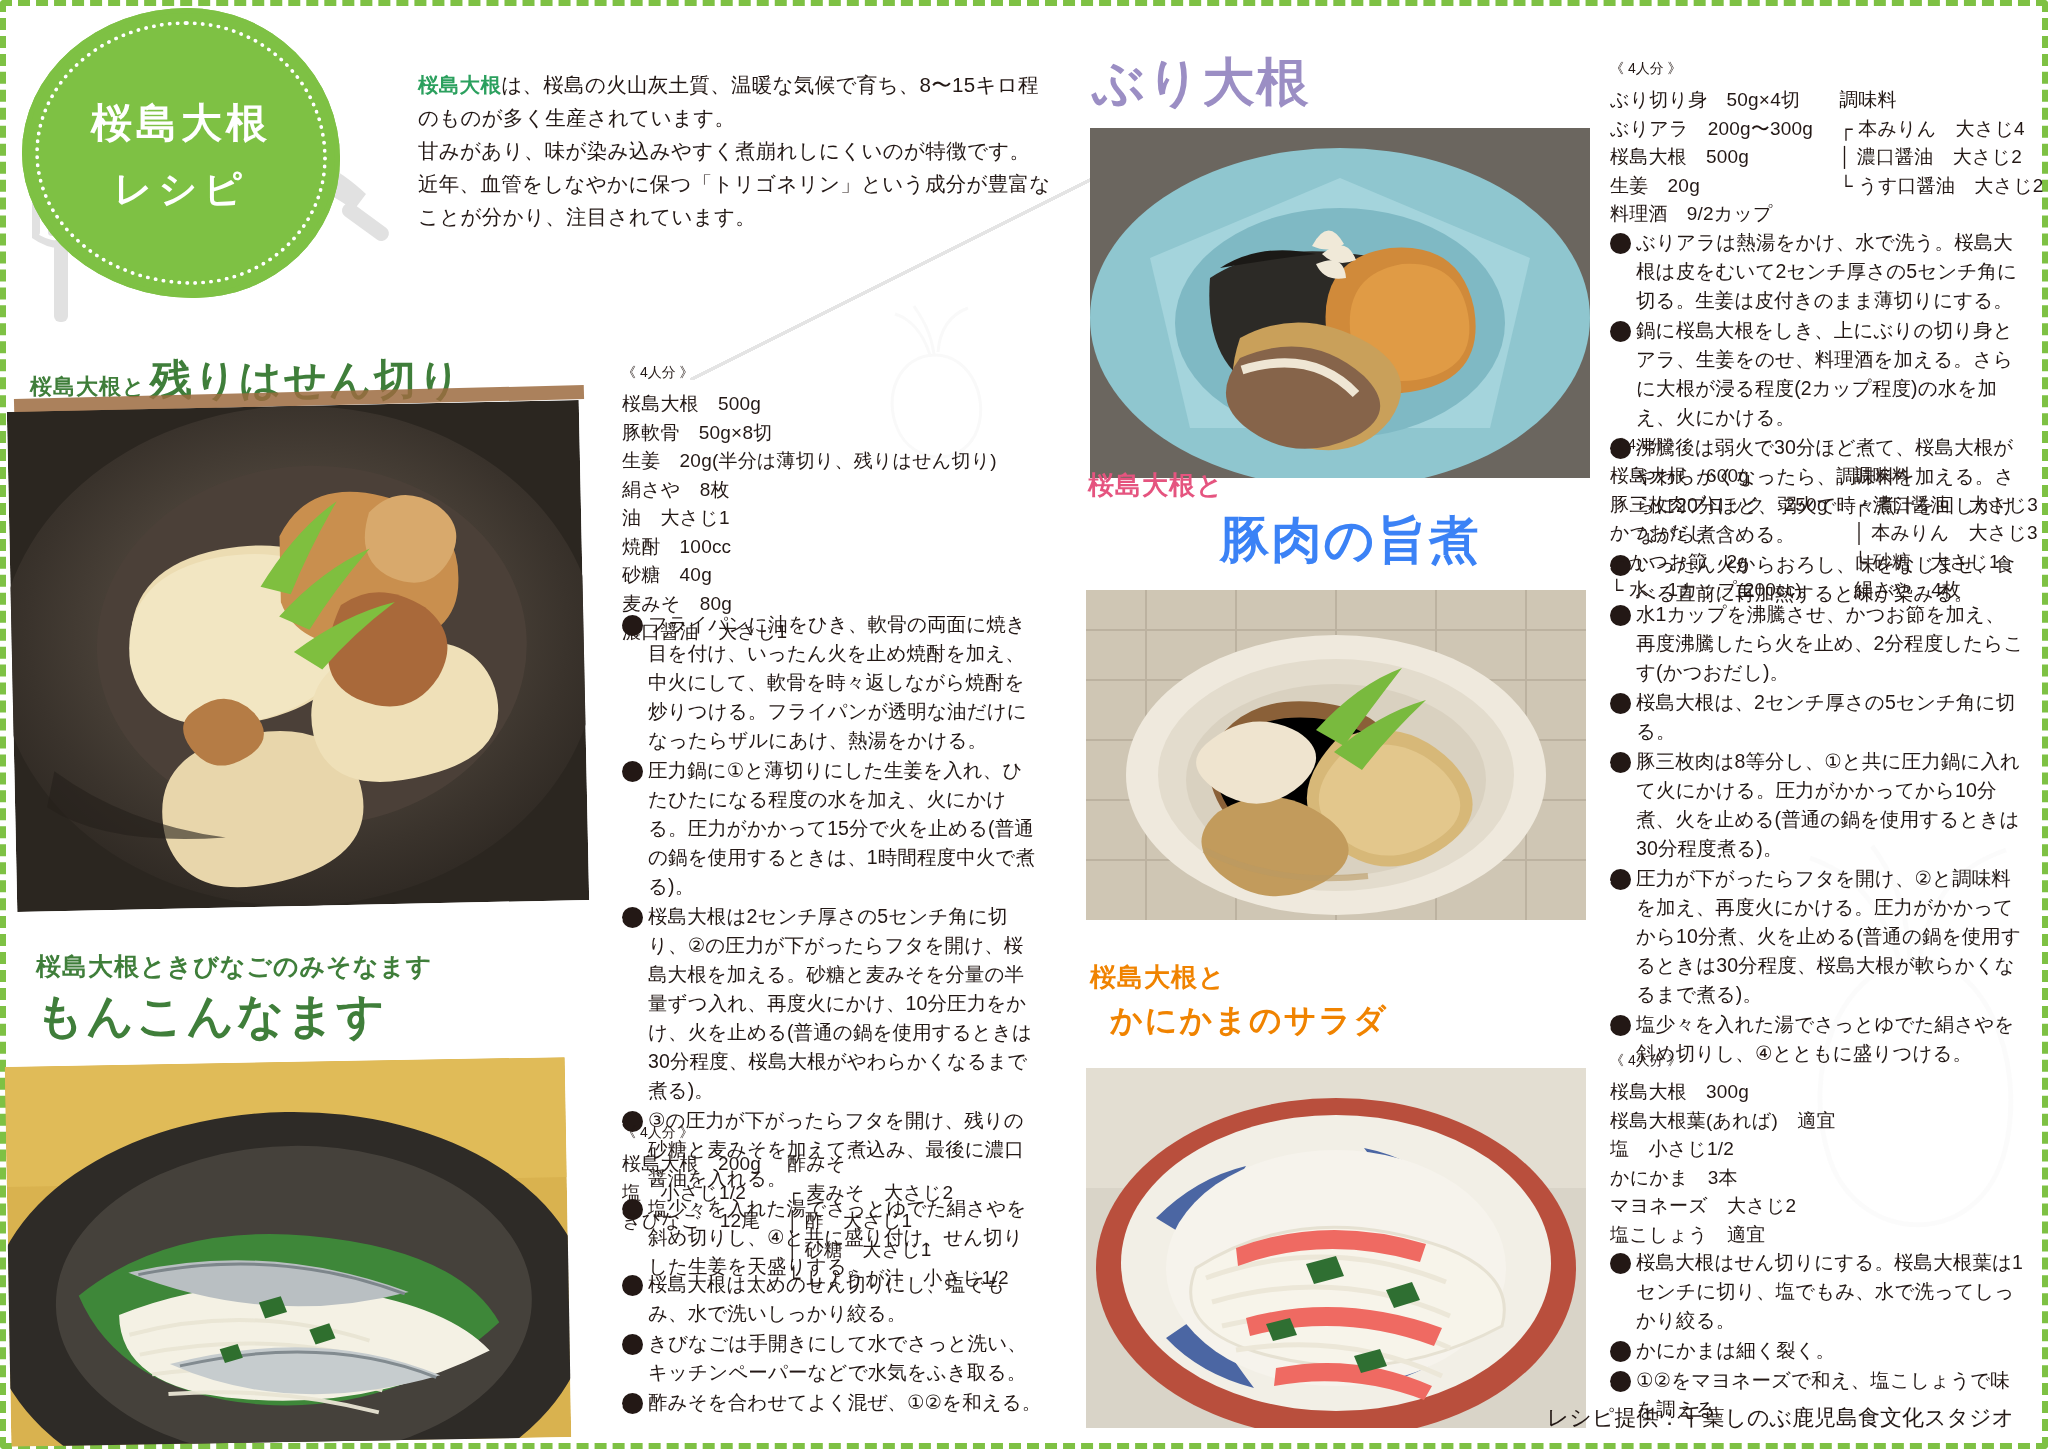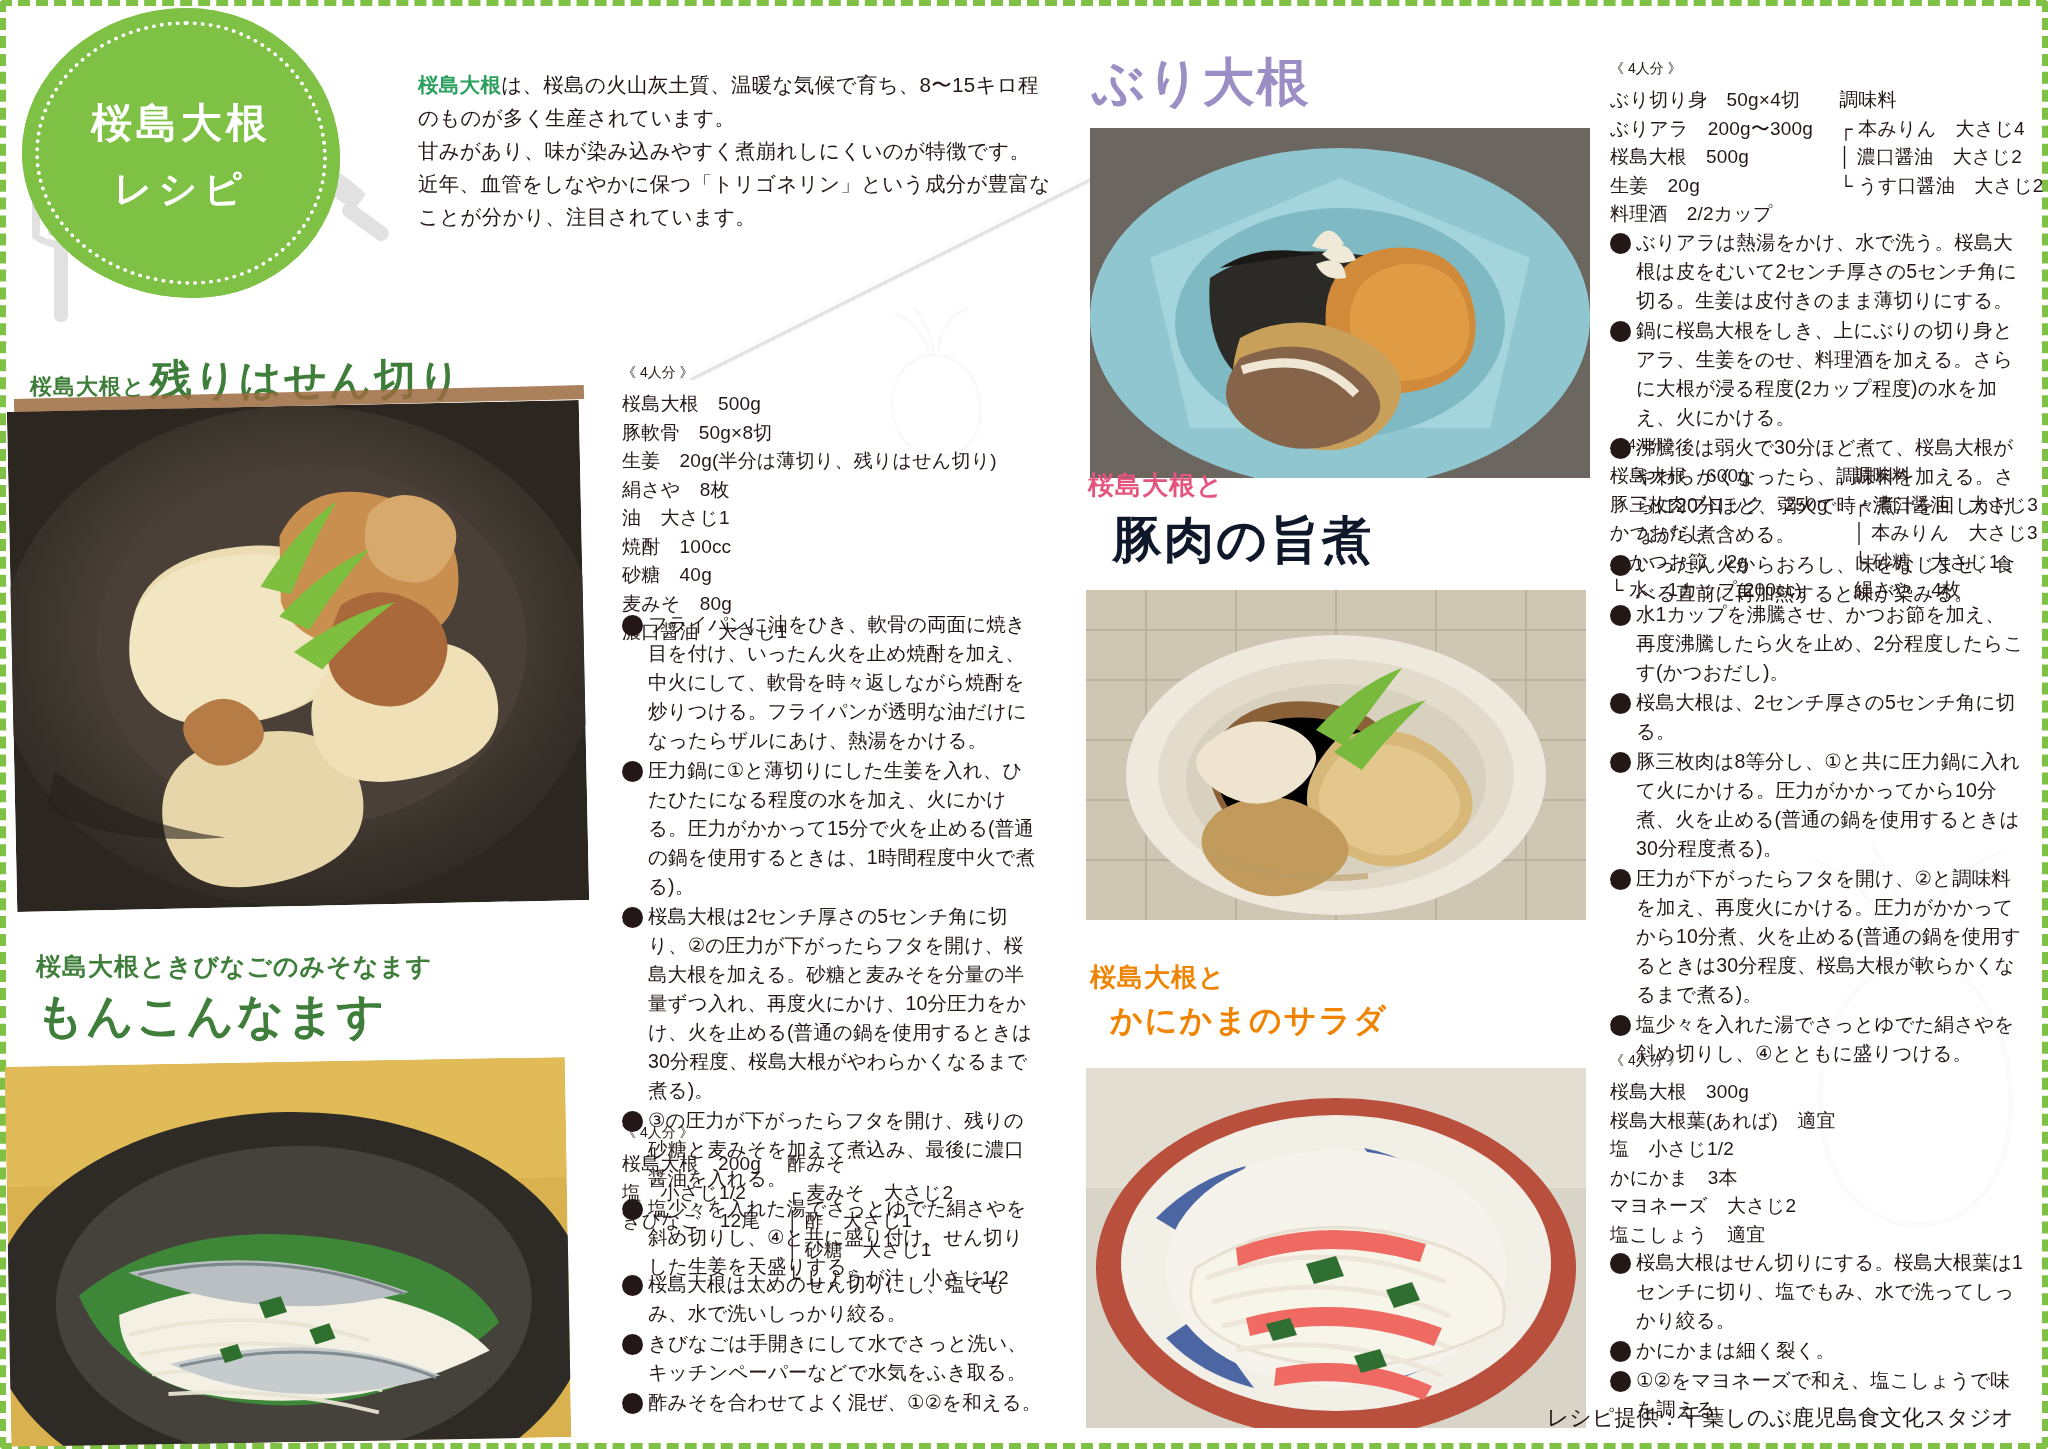--- a/index.html
+++ b/index.html
@@ -74,21 +74,21 @@
     border-radius:50%;background:#231815;color:#fff;font-size:13px;
     text-align:center;margin-right:5px;vertical-align:1px;
   }
   .twocol{display:flex;gap:26px;}
 
   
   .photo{position:absolute;overflow:hidden;}
 
   
   .t-green{color:#3f7e3a;}
-  .t-pink{color:#0f172a;}
+  .t-pink{color:#3b82f6;text-align:center;}
   .t-purple{color:#9b8ec4;}
   .t-orange{color:#f08300;}
   .title-big{font-weight:700;letter-spacing:2px;}
 
   .credit{
     position:absolute;right:34px;bottom:16px;font-size:22px;color:#231815;
   }
 
   
   .torn{position:absolute;background:#9c6b3f;opacity:.85;}
@@ -276,21 +276,21 @@
   </svg>
 </div>
 
 <div style="position:absolute;left:1610px;top:54px;width:414px">
   <div class="serves">《 4人分 》</div>
   <div class="twocol">
     <div class="ing-block">ぶり切り身　50g×4切
 ぶりアラ　200g〜300g
 桜島大根　500g
 生姜　20g
-料理酒　2/2カップ</div>
+料理酒　9/2カップ</div>
     <div class="ing-block">調味料
 ┌ 本みりん　大さじ4
 │ 濃口醤油　大さじ2
 └ うす口醤油　大さじ2</div>
   </div>
 </div>
 <div class="steps" style="position:absolute;left:1610px;top:228px;width:414px">
   <p><span class="num">1</span><span>ぶりアラは熱湯をかけ、水で洗う。桜島大根は皮をむいて2センチ厚さの5センチ角に切る。生姜は皮付きのまま薄切りにする。</span></p>
   <p><span class="num">2</span><span>鍋に桜島大根をしき、上にぶりの切り身とアラ、生姜をのせ、料理酒を加える。さらに大根が浸る程度(2カップ程度)の水を加え、火にかける。</span></p>
   <p><span class="num">3</span><span>沸騰後は弱火で30分ほど煮て、桜島大根がやわらかくなったら、調味料を加える。さらに20分ほど、弱火で時々煮汁を回しかけながら煮含める。</span></p>

